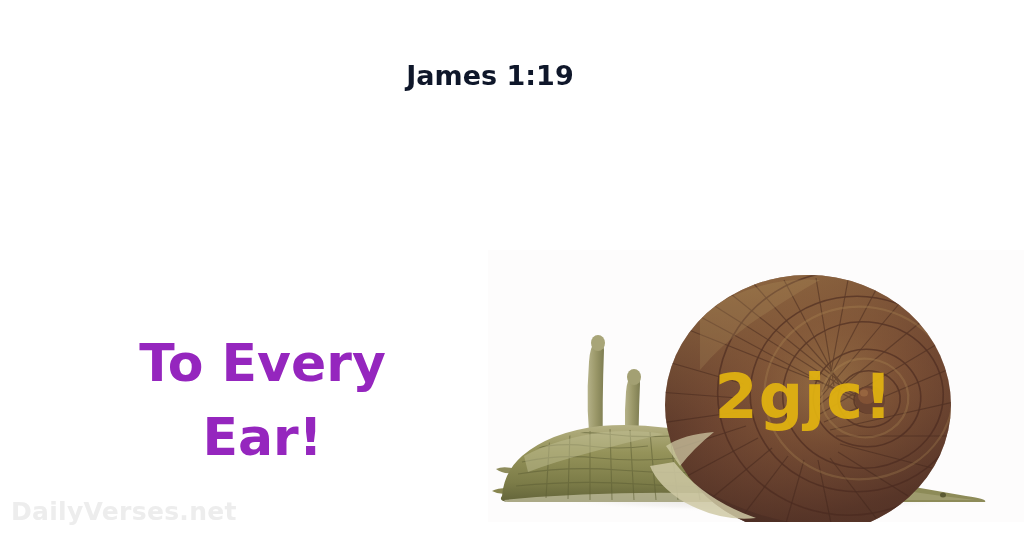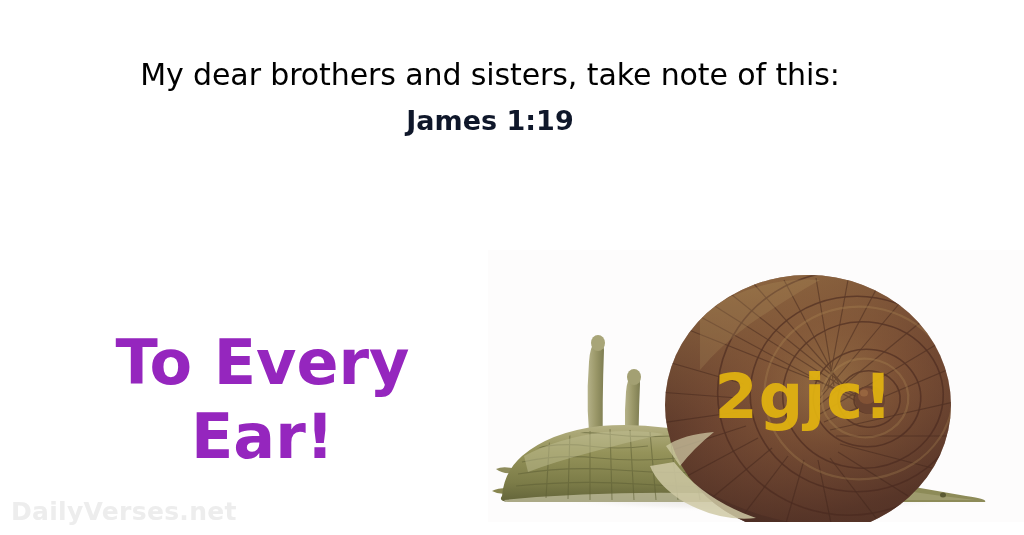--- a/index.html
+++ b/index.html
@@ -43,21 +43,21 @@
 
   
   .headline {
     position: absolute;
     left: 60px;
     top: 326px;
     width: 405px;
     text-align: center;
     font-family: "DejaVu Sans", sans-serif;
     font-weight: bold;
-    font-size: 62px;
+    font-size: 52px;
     line-height: 74px;
     color: #9526be;
   }
 
   
   .watermark {
     position: absolute;
     left: 11px;
     bottom: 9px;
     font-family: "DejaVu Sans", sans-serif;
@@ -79,21 +79,20 @@
     overflow: hidden;
   }
   .photo svg { display: block; }
 </style>
 </head>
 <body>
 
 <div class="canvas">
 
   <div class="verse-block">
-    <div class="verse-line">My dear brothers and sisters, take note of this:</div>
     <div class="verse-ref">James 1:19</div>
   </div>
 
   <div class="headline">
     <div>To Every</div>
     <div>Ear!</div>
   </div>
 
   <div class="watermark">DailyVerses.net</div>
 

